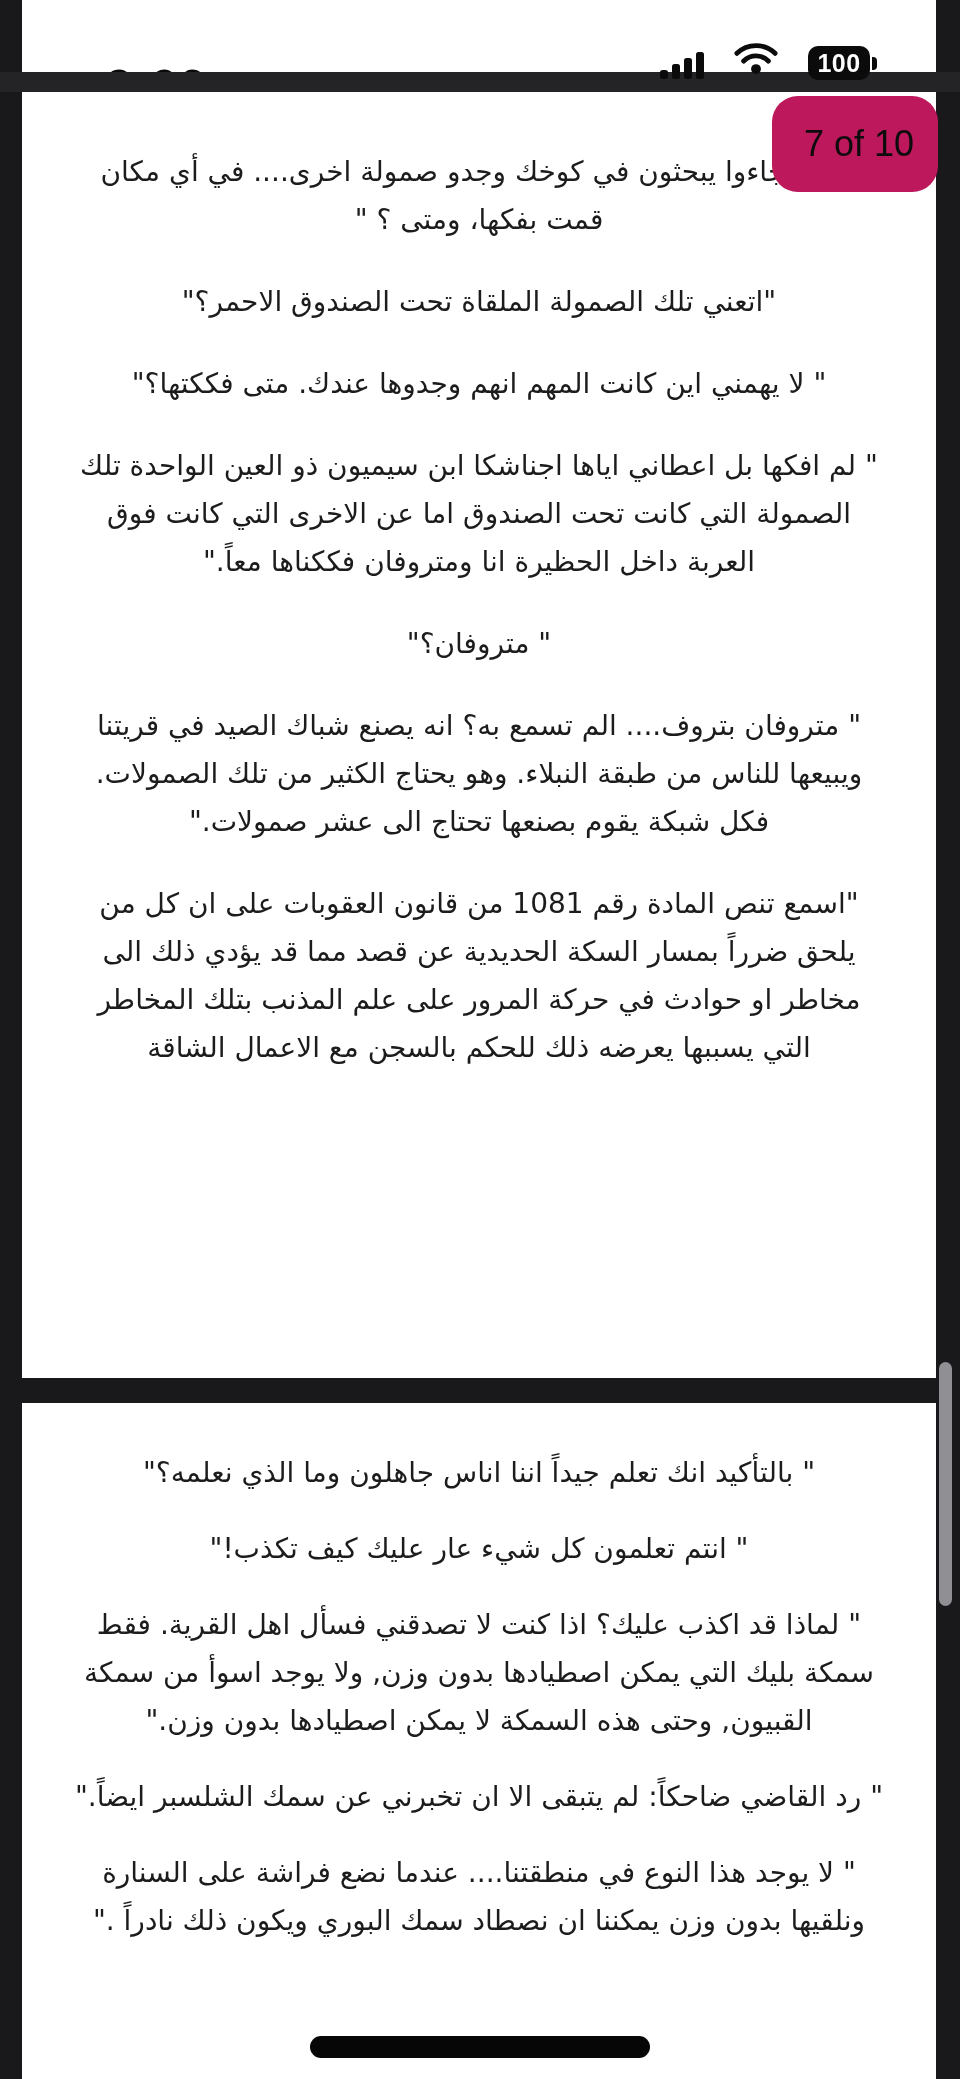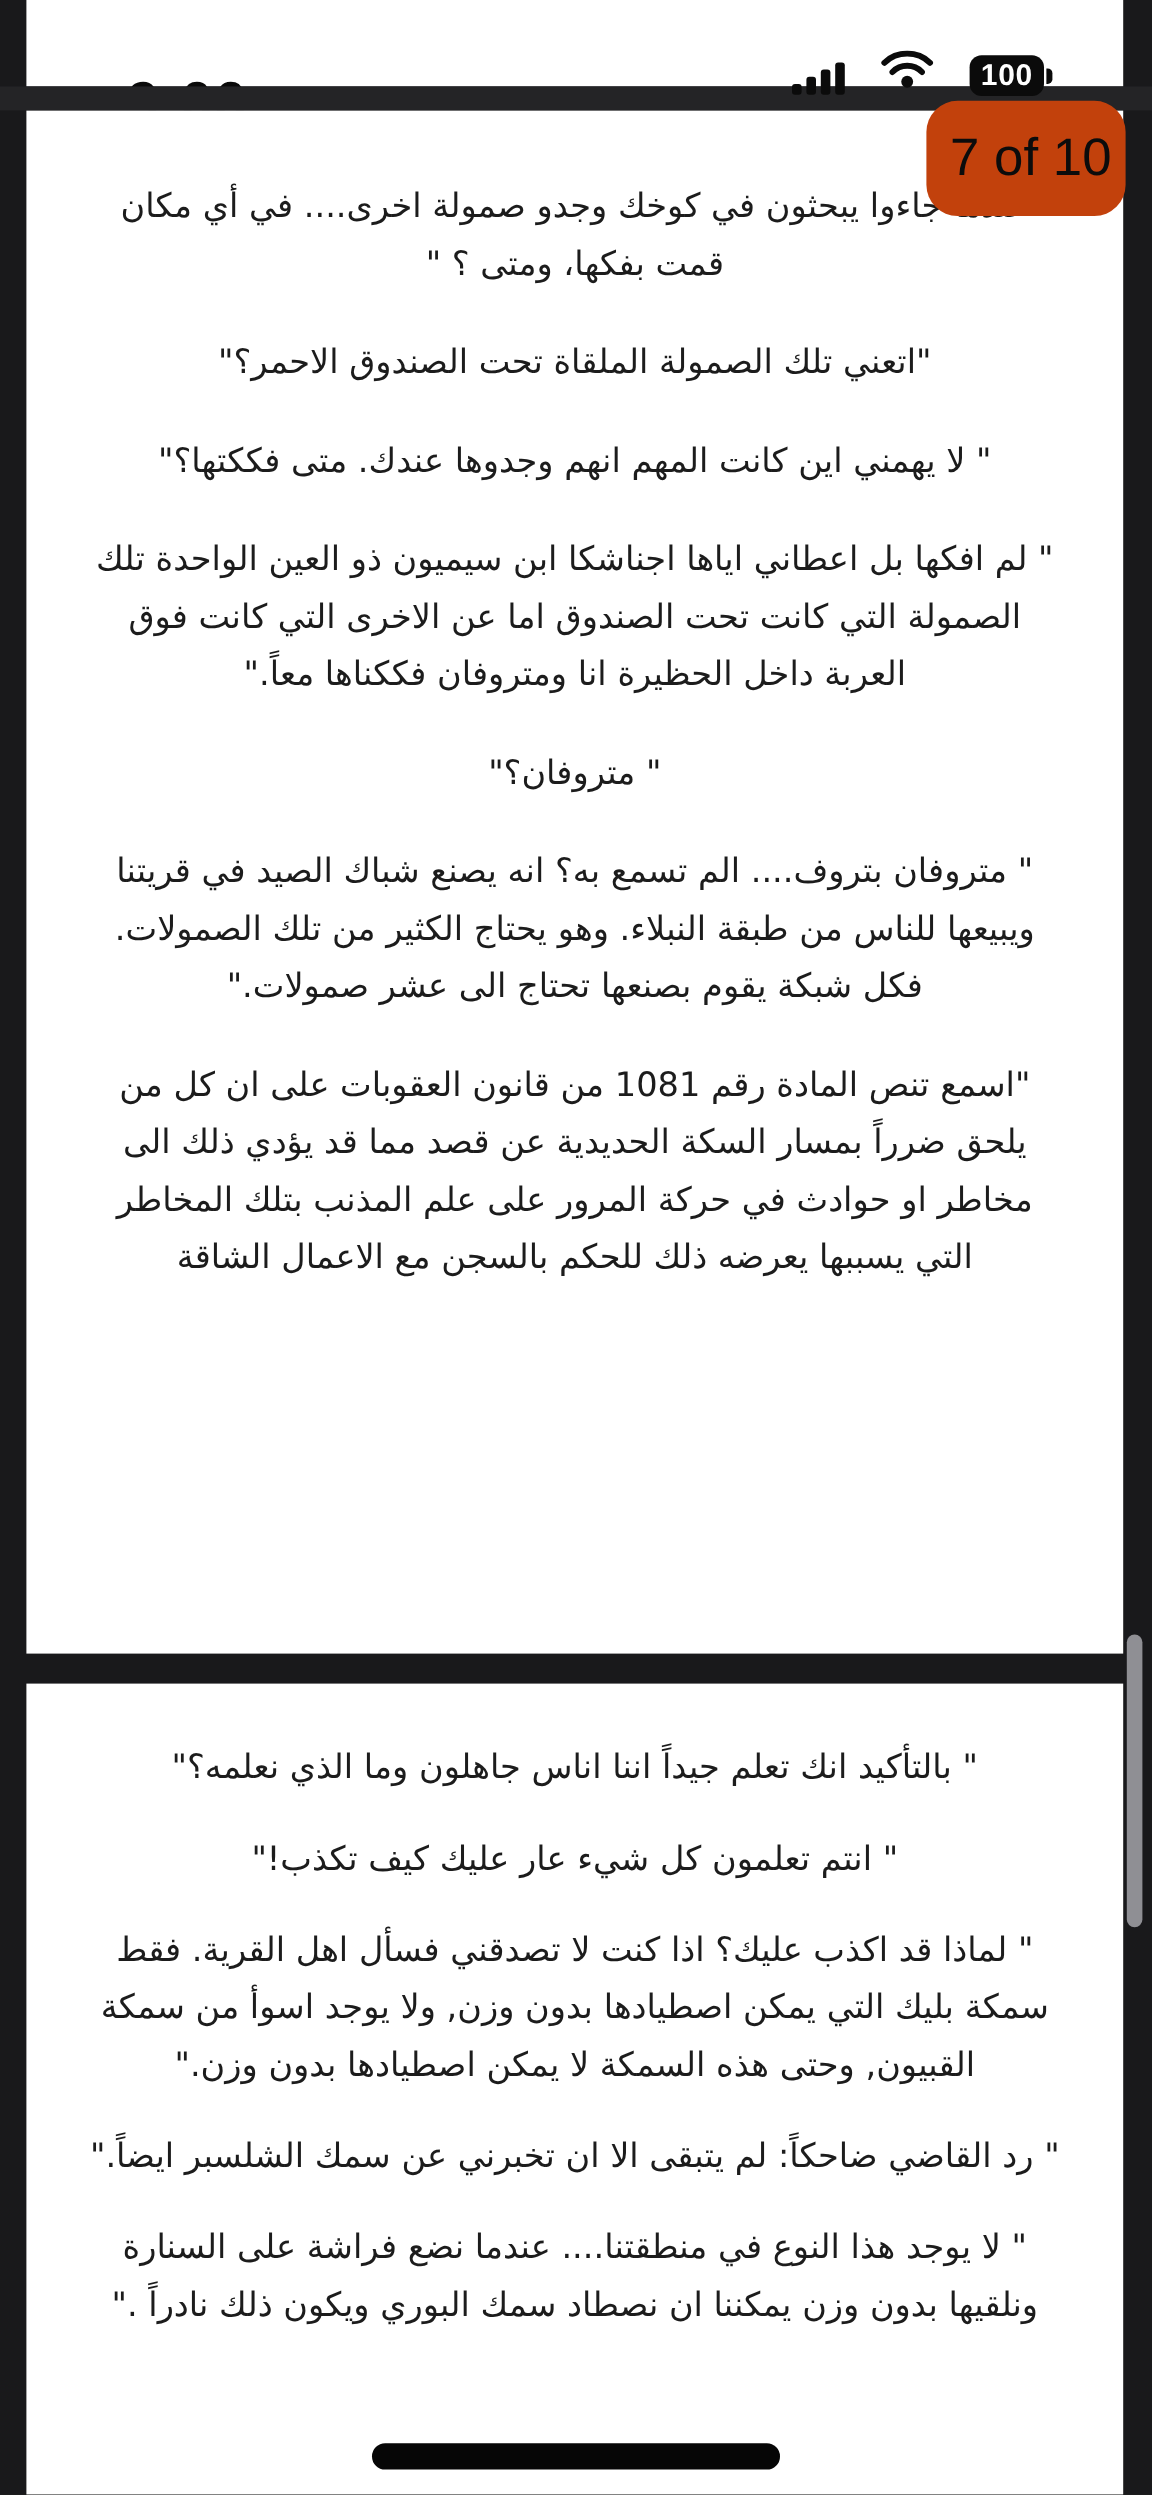--- a/index.html
+++ b/index.html
@@ -53,24 +53,24 @@
     font-size:28px;line-height:48px;color:#1c1c1c;
     margin:0;
   }
   .page-7{top:92px;height:1286px;padding:56px 52px 0;}
   .page-7 p{margin-bottom:34px;}
   .page-8{top:1403px;height:676px;padding:46px 52px 0;}
   .page-8 p{margin-bottom:28px;}
 
   
   .page-badge{
-    position:absolute;left:772px;top:84px;width:166px;height:96px;
-    background:#c2410c;border-radius:26px;z-index:6;
+    position:absolute;left:772px;top:96px;width:166px;height:96px;
+    background:#be185d;border-radius:26px;z-index:6;
     display:flex;align-items:center;justify-content:center;
-    font-size:44px;color:#0c0c0c;padding-left:8px;box-sizing:border-box;
+    font-size:36px;color:#0c0c0c;padding-left:8px;box-sizing:border-box;
   }
   
   .scrollbar-thumb{
     position:absolute;left:939px;top:1362px;width:13px;height:244px;
     background:#8f8f94;border-radius:7px;z-index:5;
   }
   
   .redaction-bar{
     position:absolute;left:310px;top:2036px;width:340px;height:22px;
     background:#060606;border-radius:11px;z-index:4;

